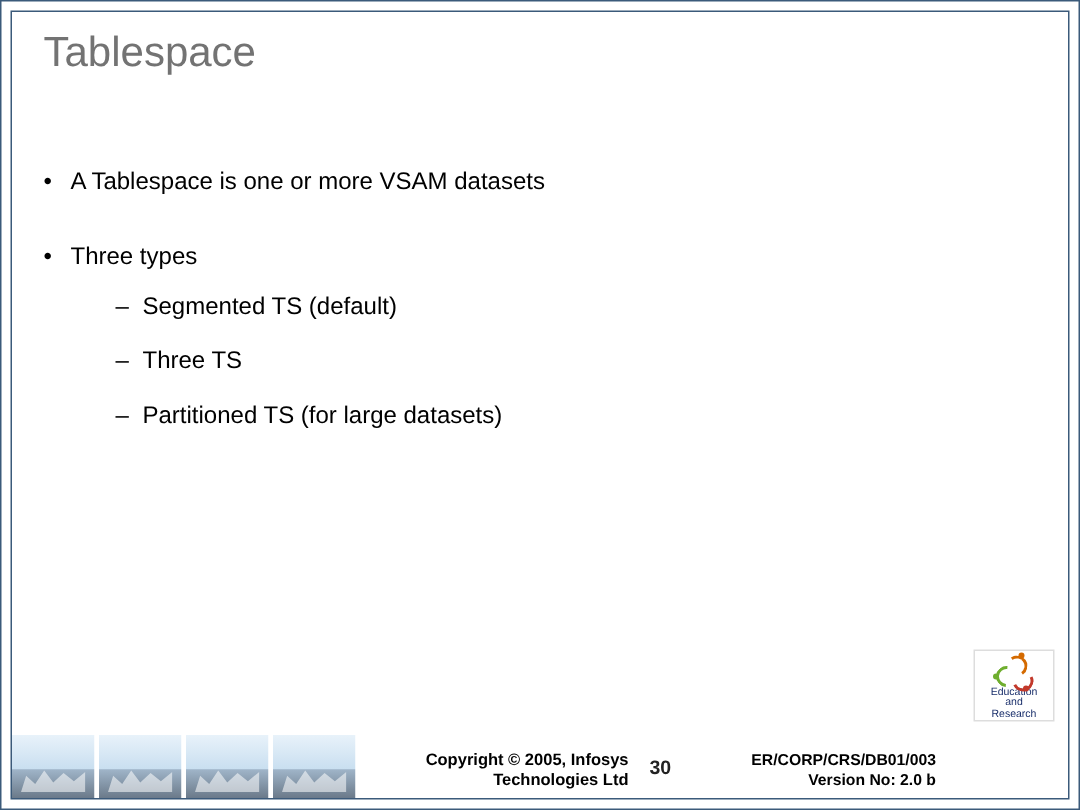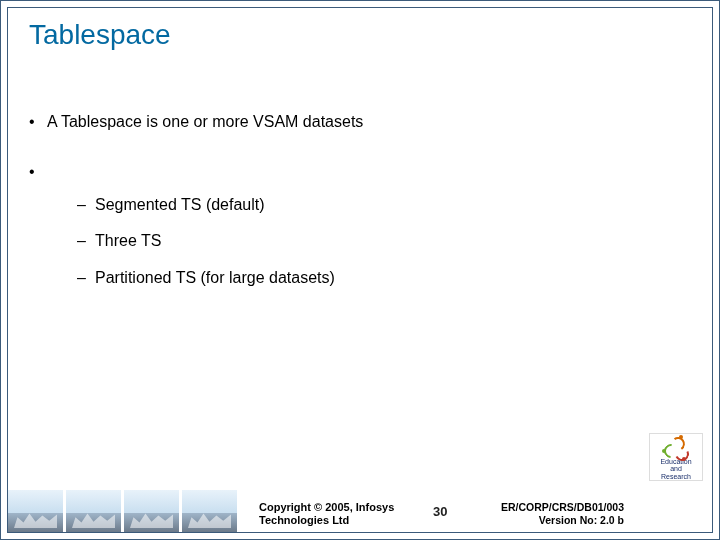--- a/index.html
+++ b/index.html
@@ -24,21 +24,21 @@
     top: 6px; left: 6px; right: 6px; bottom: 6px;
     border: 1px solid #3b5a7a;
     box-sizing: border-box;
   }
   .title {
     position: absolute;
     top: 18px;
     left: 28px;
     font-size: 28px;
     font-weight: normal;
-    color: #0369a1;
+    color: #737373;
   }
   .content {
     position: absolute;
     top: 110px;
     left: 28px;
     right: 28px;
     font-size: 16px;
     line-height: 1.4;
   }
   .bullet-l1 {
@@ -85,21 +85,21 @@
     left: 6px;
     right: 6px;
     height: 18px;
     background: rgba(255,255,255,0.55);
     clip-path: polygon(0 100%, 8% 40%, 22% 70%, 36% 20%, 50% 65%, 66% 30%, 82% 60%, 100% 25%, 100% 100%);
   }
   .copyright {
     position: absolute;
     left: 258px;
     bottom: 12px;
-    text-align: left;
+    text-align: right;
     font-size: 11px;
     font-weight: bold;
     line-height: 1.2;
     width: 160px;
   }
   .slide-num {
     position: absolute;
     left: 432px;
     bottom: 20px;
     font-size: 13px;
@@ -186,20 +186,21 @@
   <div class="title">Tablespace</div>
 
   <div class="content">
     <div class="bullet-l1">
       <span class="dot">•</span>
       <span>A Tablespace is one or more VSAM datasets</span>
     </div>
 
     <div class="bullet-l1" style="margin-bottom:8px;">
       <span class="dot">•</span>
+      <span>Three types</span>
     </div>
 
     <div class="bullet-l2">
       <span class="dash">–</span>
       <span>Segmented TS (default)</span>
     </div>
     <div class="bullet-l2">
       <span class="dash">–</span>
       <span>Three TS</span>
     </div>

